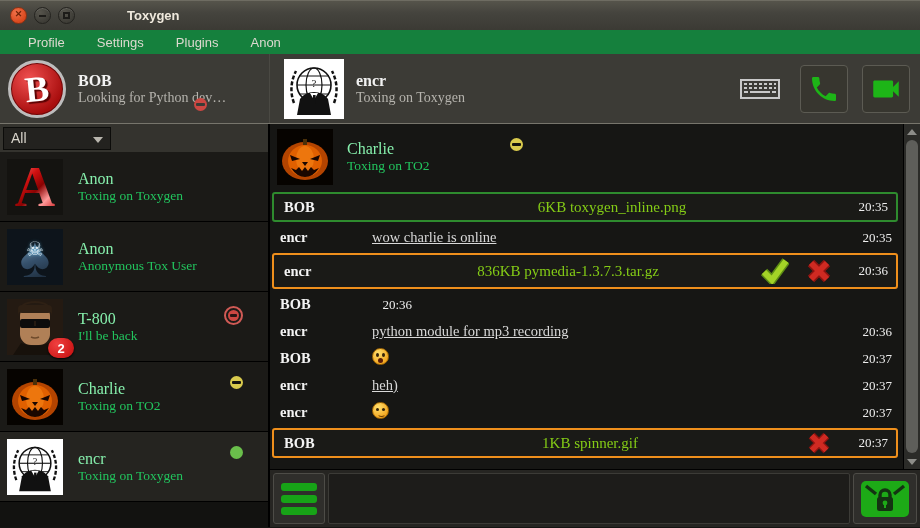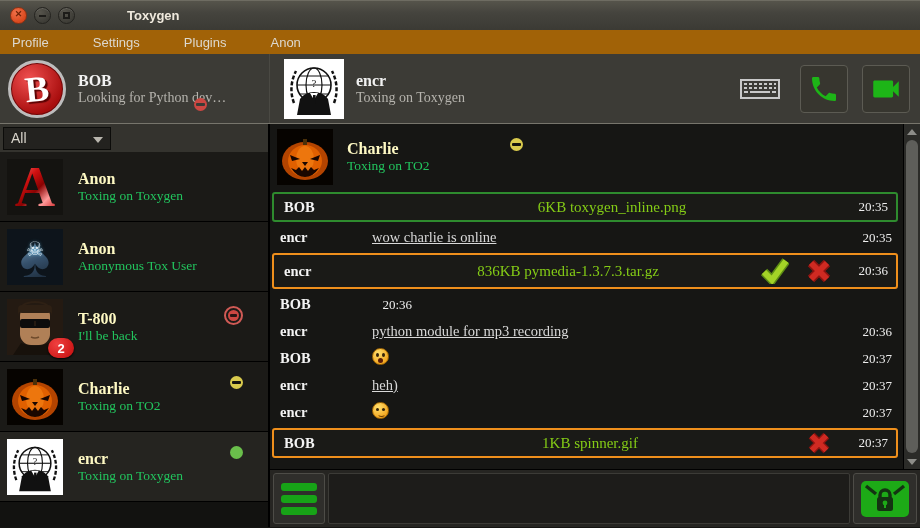--- a/index.html
+++ b/index.html
@@ -10,21 +10,21 @@
   .titlebar { height:30px; background:linear-gradient(#56544b,#45443e 40%,#3b3a34); border-top:1px solid #6e6c62; display:flex; align-items:center; padding-left:10px; }
   .winbtn { width:17px; height:17px; border-radius:50%; margin-right:7px; position:relative; cursor:default; }
   .winbtn-close { background:radial-gradient(circle at 35% 30%, #f0714a, #d9481d 70%); border:1px solid #8c3113; }
   .winbtn-close::before { content:"✕"; position:absolute; left:0; right:0; top:1px; text-align:center; font-size:9px; color:#6e2206; font-weight:bold; }
   .winbtn-min, .winbtn-max { background:radial-gradient(circle at 35% 30%, #56544c, #3c3b35 75%); border:1px solid #23221e; box-shadow:inset 0 1px 0 rgba(255,255,255,.15); }
   .winbtn-min::before { content:""; position:absolute; left:4px; right:4px; top:7px; height:2px; background:#1d1c19; }
   .winbtn-max::before { content:""; position:absolute; left:4px; right:4px; top:4px; bottom:4px; border:2px solid #1d1c19; }
   .win-title { color:#efe9dd; font-weight:bold; font-size:13px; margin-left:45px; }
 
   
-  .menubar { height:24px; background:#a16207; display:flex; align-items:center; padding-left:12px; gap:44px; }
+  .menubar { height:24px; background:#15803d; display:flex; align-items:center; padding-left:28px; gap:32px; }
   .menu-item { color:#ddd9d0; font-size:13px; cursor:default; }
 
   
   .header { height:70px; background:#3c3b36; border-bottom:1px solid #77756c; display:flex; align-items:center; }
   .self-box { width:270px; display:flex; align-items:center; padding-left:8px; position:relative; height:100%; border-right:1px solid #4a4943; }
   .avatar-bob { width:58px; height:58px; border-radius:50%; background:radial-gradient(circle at 35% 30%, #ef4f4f, #a80d0d 72%); border:3px solid #bdbdbd; box-shadow:0 0 0 1px #6b0b0b inset; display:flex; align-items:center; justify-content:center; flex:none; }
   .avatar-bob span { font-family:"Liberation Serif", serif; font-weight:bold; font-size:36px; color:#fff; text-shadow:2px 2px 1px #5a0303; transform:rotate(-6deg); }
   .id-col { margin-left:12px; min-width:0; }
   .id-name { font-family:"Liberation Serif", serif; font-weight:bold; font-size:16px; color:#f2f2f2; }
   .id-status { font-family:"Liberation Serif", serif; font-size:14px; color:#b5b3ad; white-space:nowrap; }
@@ -54,21 +54,21 @@
   .search-box input { flex:1; background:transparent; border:none; outline:none; color:#cfcbc2; font-size:14px; font-family:"Liberation Sans", sans-serif; }
   .search-box input::placeholder { color:#8f8d86; }
   .filter-dd { width:108px; height:23px; background:#23221f; border:1px solid #0c0c0a; display:flex; align-items:center; padding:0 7px; color:#d8d4cb; font-size:14px; cursor:pointer; position:relative; }
   .dd-arrow { position:absolute; right:7px; top:9px; width:0; height:0; border-left:5px solid transparent; border-right:5px solid transparent; border-top:6px solid #b9b6ae; }
 
   .contact-list { flex:1; }
   .contact { height:70px; background:#1b1a17; border-bottom:1px solid #000; display:flex; align-items:center; position:relative; cursor:pointer; }
   .contact.selected { background:#252420; }
   .c-avatar { width:56px; height:56px; margin-left:7px; flex:none; position:relative; display:flex; align-items:center; justify-content:center; overflow:hidden; }
   .c-info { margin-left:15px; }
-  .c-name { font-family:"Liberation Serif", serif; font-weight:bold; font-size:16px; color:#fef9c3; }
+  .c-name { font-family:"Liberation Serif", serif; font-weight:normal; font-size:16px; color:#86efac; }
   .c-status { font-family:"Liberation Serif", serif; font-size:13.5px; color:#22c55e; }
   .c-staticon { position:absolute; right:25px; top:14px; }
   .badge { position:absolute; left:48px; top:46px; min-width:26px; height:20px; background:radial-gradient(circle at 35% 30%, #f04040, #c40c0c); border-radius:10px; color:#fff; font-weight:bold; font-size:13px; display:flex; align-items:center; justify-content:center; box-shadow:0 1px 2px #000; }
 
   .av-alice { background:#141310; }
   .av-alice span { font-family:"Liberation Serif", serif; font-weight:bold; font-size:56px; line-height:56px;
     background:linear-gradient(135deg,#ff8a8a 5%,#d01010 35%,#8a0202 55%,#ff9a9a 75%,#b00); -webkit-background-clip:text; background-clip:text; color:transparent; }
   .av-anon { background:#0d141b; }
   .av-anon .spade { font-size:58px; line-height:56px; background:linear-gradient(160deg,#90b3cc,#35506b 55%,#15202c); -webkit-background-clip:text; background-clip:text; color:transparent; }
   .av-anon .skull { position:absolute; top:8px; left:0; right:0; text-align:center; font-size:20px; color:#dde7ee; text-shadow:0 0 3px #6cf; }

